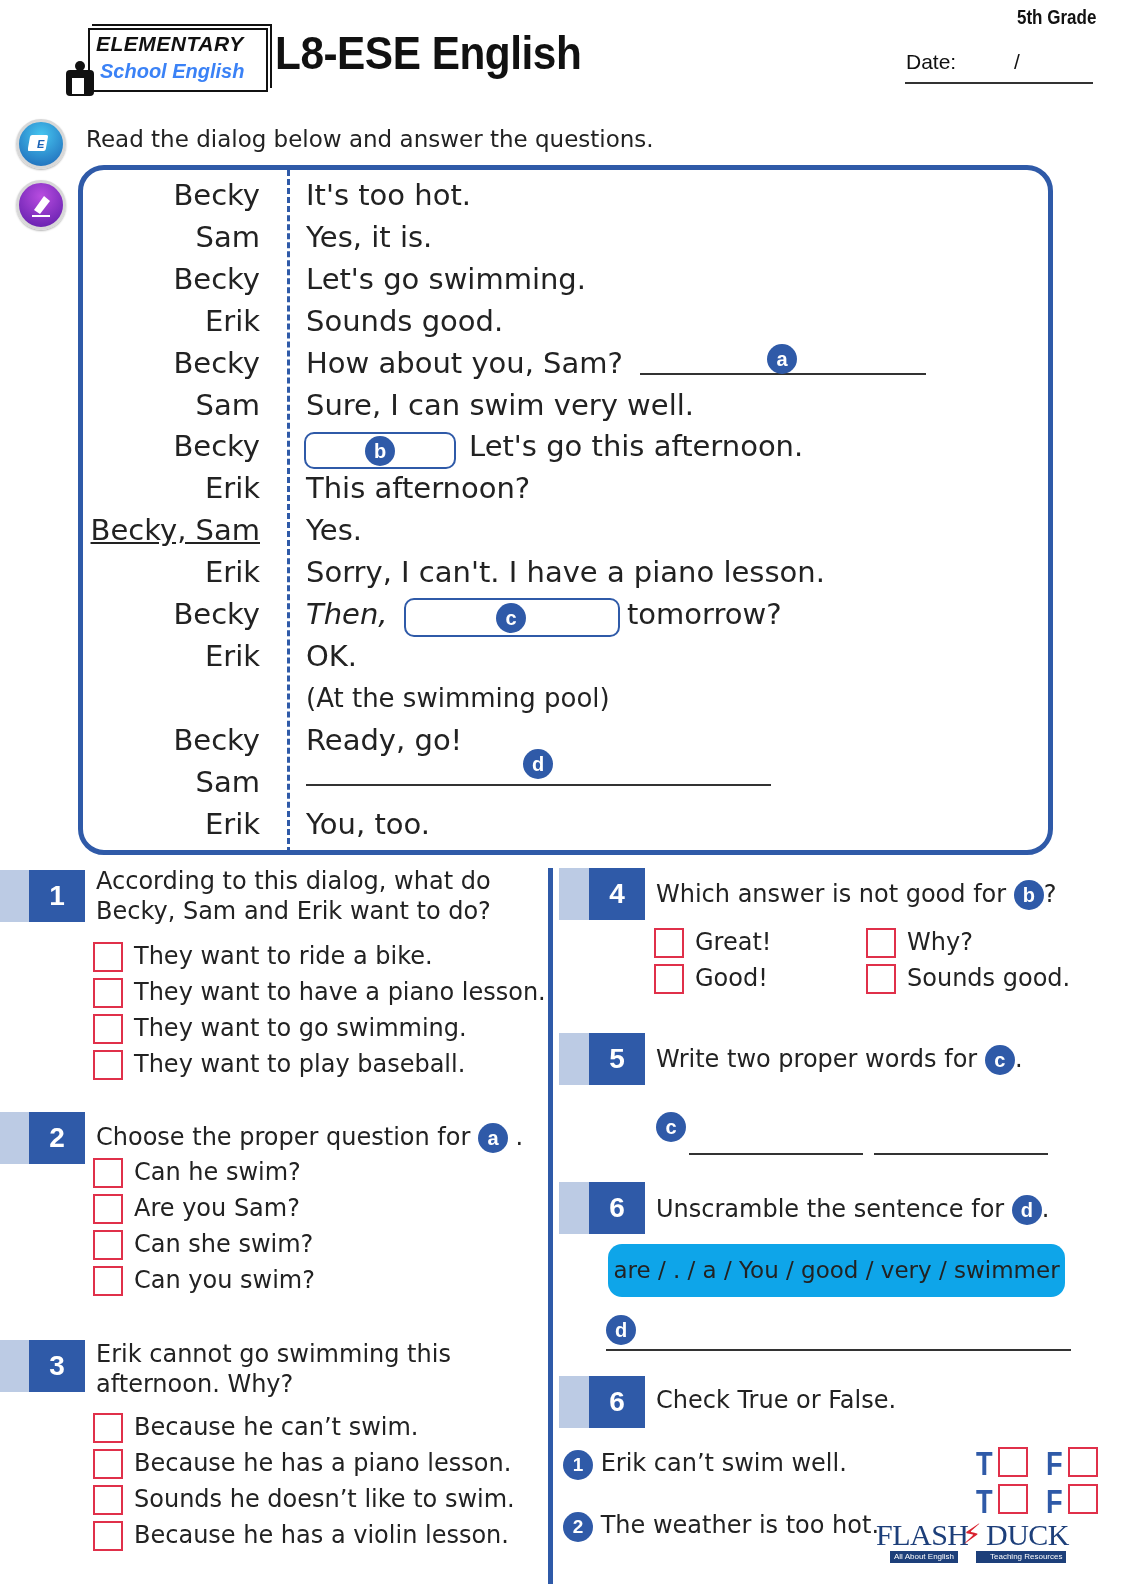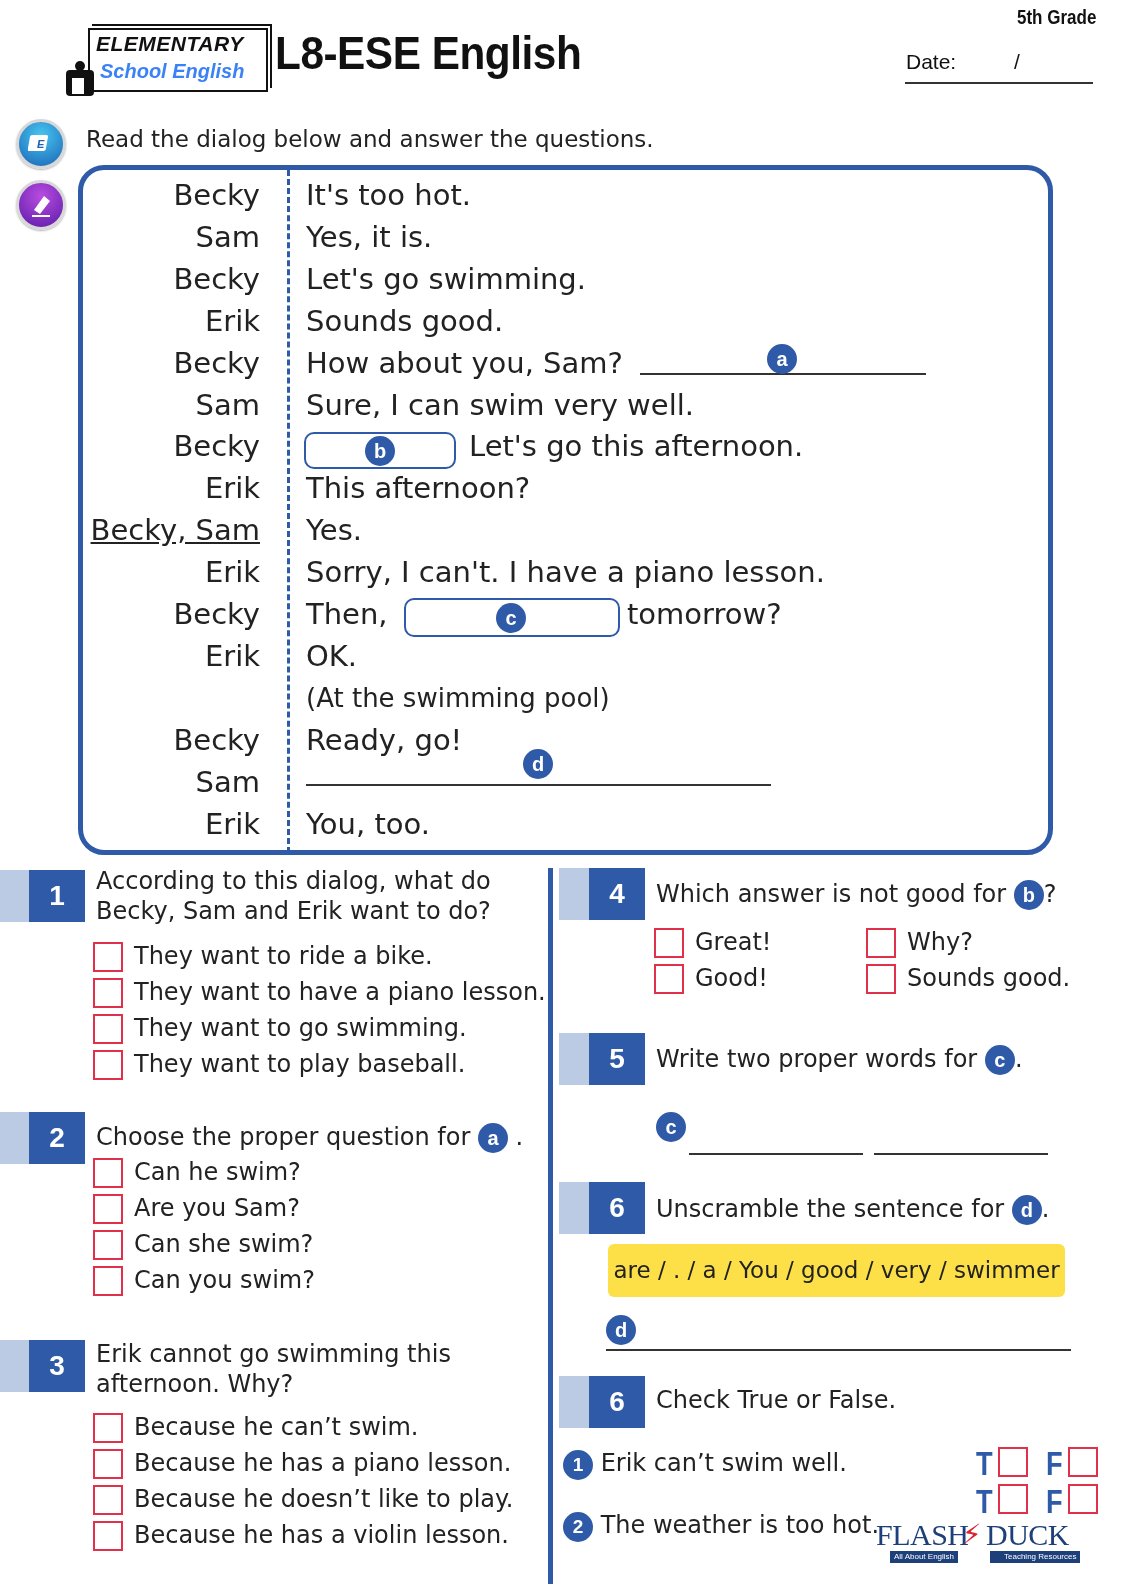--- a/index.html
+++ b/index.html
@@ -42,21 +42,21 @@
   .qhead .light { position: absolute; left: 0; top: 0; height: 52px; background: #bccbe4; }
   .qhead .dark { position: absolute; top: 0; width: 56px; height: 52px; background: #2f5aa8; color: #fff; font-family: "Liberation Sans", sans-serif; font-weight: bold; font-size: 28px; display: flex; align-items: center; justify-content: center; }
   .qtext { position: absolute; font-size: 24px; line-height: 30px; color: #222; white-space: nowrap; }
 
   .opt { position: absolute; height: 34px; font-size: 24px; line-height: 32px; white-space: nowrap; color: #222; }
   .cb { position: absolute; left: 0; top: 2px; width: 30px; height: 30px; border: 2px solid #e0304a; background: #fff; }
   .opt-label { position: absolute; left: 41px; top: 0; }
 
   .col-divider { left: 548px; top: 868px; width: 5px; height: 716px; background: #2f5aa8; }
 
-  .scramble { left: 608px; top: 1244px; width: 457px; height: 53px; background: #fde047; border-radius: 6px; font-size: 23px; line-height: 53px; text-align: center; color: #222; }
+  .scramble { left: 608px; top: 1244px; width: 457px; height: 53px; background: #0ea5e9; border-radius: 14px; font-size: 23px; line-height: 53px; text-align: center; color: #222; }
 
   .num-circ { display: inline-flex; width: 30px; height: 30px; border-radius: 50%; background: #2f5aa8; color: #fff; font-family: "Liberation Sans", sans-serif; font-weight: bold; font-size: 19px; align-items: center; justify-content: center; }
   .tf-letter { position: absolute; font-family: "Liberation Sans", sans-serif; font-weight: bold; font-size: 34px; color: #2f5aa8; line-height: 34px; transform: scaleX(0.8); transform-origin: left top; }
   .tf-box { position: absolute; width: 30px; height: 30px; border: 2px solid #e0304a; background: #fff; }
 
   .brand { left: 876px; top: 1518px; width: 200px; height: 44px; }
   .brand-name { position: absolute; left: 0; top: 0; font-family: "Liberation Serif", serif; font-size: 30px; color: #1d3f7a; letter-spacing: -0.5px; }
   .brand-name.right { left: 110px; }
   .brand-bolt { position: absolute; left: 86px; top: 0; font-size: 28px; color: #d9232f; font-weight: bold; }
   .brand-sub { position: absolute; top: 33px; height: 12px; background: #1d3f7a; color: #fff; font-family: "Liberation Sans", sans-serif; font-size: 8px; line-height: 12px; padding: 0 4px; white-space: nowrap; }
@@ -116,21 +116,21 @@
       <span class="letter-badge" style="position: absolute; left: 59px; top: 2px;">b</span>
     </div>
     <div class="line" style="left: 469px; top: 425px;">Let's go this afternoon.</div>
     <div class="line speaker" style="top: 467px;">Erik</div>
     <div class="line utter" style="top: 467px;">This afternoon?</div>
     <div class="line speaker" style="top: 509px; text-decoration: underline;">Becky, Sam</div>
     <div class="line utter" style="top: 509px;">Yes.</div>
     <div class="line speaker" style="top: 551px;">Erik</div>
     <div class="line utter" style="top: 551px;">Sorry, I can't. I have a piano lesson.</div>
     <div class="line speaker" style="top: 593px;">Becky</div>
-    <div class="line utter" style="top: 593px;">Then,</div>
+    <div class="line utter" style="top: 593px; font-style: italic;">Then,</div>
     <div class="blank-box" style="left: 404px; top: 598px; width: 216px; height: 39px;">
       <span class="letter-badge" style="position: absolute; left: 90px; top: 3px;">c</span>
     </div>
     <div class="line" style="left: 627px; top: 593px;">tomorrow?</div>
     <div class="line speaker" style="top: 635px;">Erik</div>
     <div class="line utter" style="top: 635px;">OK.</div>
     <div class="line speaker" style="top: 677px;"></div>
     <div class="line utter note" style="top: 677px;">(At the swimming pool)</div>
     <div class="line speaker" style="top: 719px;">Becky</div>
     <div class="line utter" style="top: 719px;">Ready, go!</div>
@@ -207,21 +207,21 @@
     <div class="opt" style="left: 93px; top: 1411px;">
       <div class="cb"></div>
       <span class="opt-label">Because he can’t swim.</span>
     </div>
     <div class="opt" style="left: 93px; top: 1447px;">
       <div class="cb"></div>
       <span class="opt-label">Because he has a piano lesson.</span>
     </div>
     <div class="opt" style="left: 93px; top: 1483px;">
       <div class="cb"></div>
-      <span class="opt-label">Because he doesn’t like to play.</span>
+      <span class="opt-label">Sounds he doesn’t like to swim.</span>
     </div>
     <div class="opt" style="left: 93px; top: 1519px;">
       <div class="cb"></div>
       <span class="opt-label">Because he has a violin lesson.</span>
     </div>
   </div>
 
 <div class="qhead" style="left:559px;top:868px;">
   <div class="light" style="width:30px;"></div>
   <div class="dark" style="left:30px;">4</div>
@@ -295,14 +295,14 @@
 <span class="tf-letter" style="left:976px;top:1484px;">T</span>
 <div class="tf-box" style="left:998px;top:1484px;"></div>
 <span class="tf-letter" style="left:1046px;top:1484px;">F</span>
 <div class="tf-box" style="left:1068px;top:1484px;"></div>
 
 <div class="abs brand">
   <span class="brand-name">FLASH</span>
   <span class="brand-bolt">⚡</span>
   <span class="brand-name right">DUCK</span>
   <span class="brand-sub" style="left:14px;">All About English</span>
-  <span class="brand-sub" style="left:114px;padding-left:14px;">Teaching Resources</span>
+  <span class="brand-sub" style="left:100px;padding-left:14px;">Teaching Resources</span>
 </div>
 
 </body></html>

